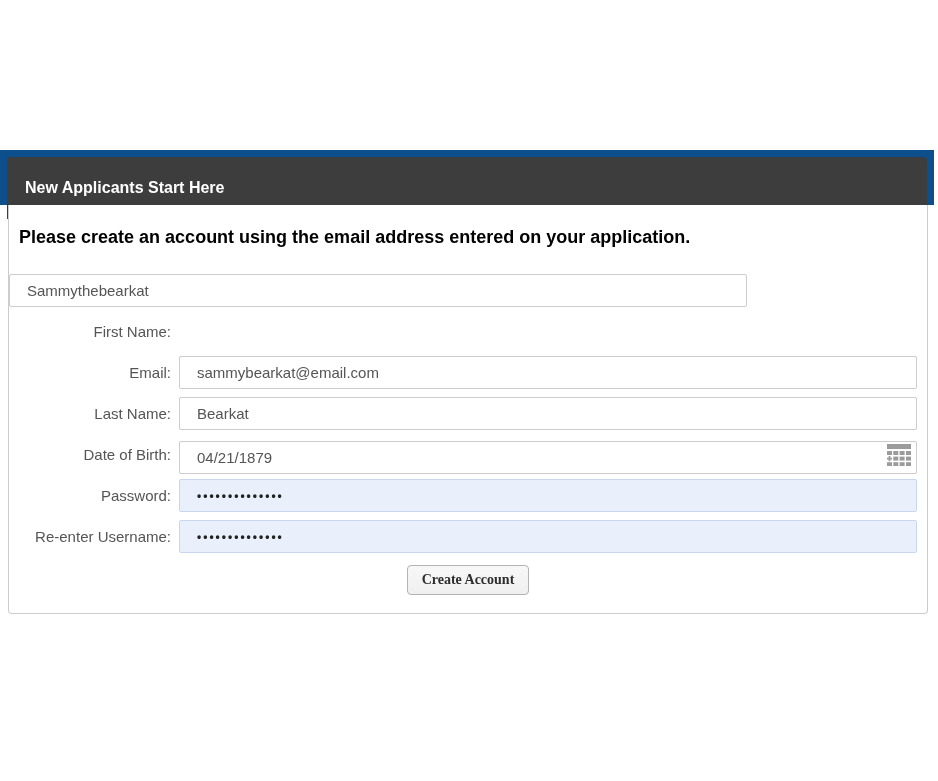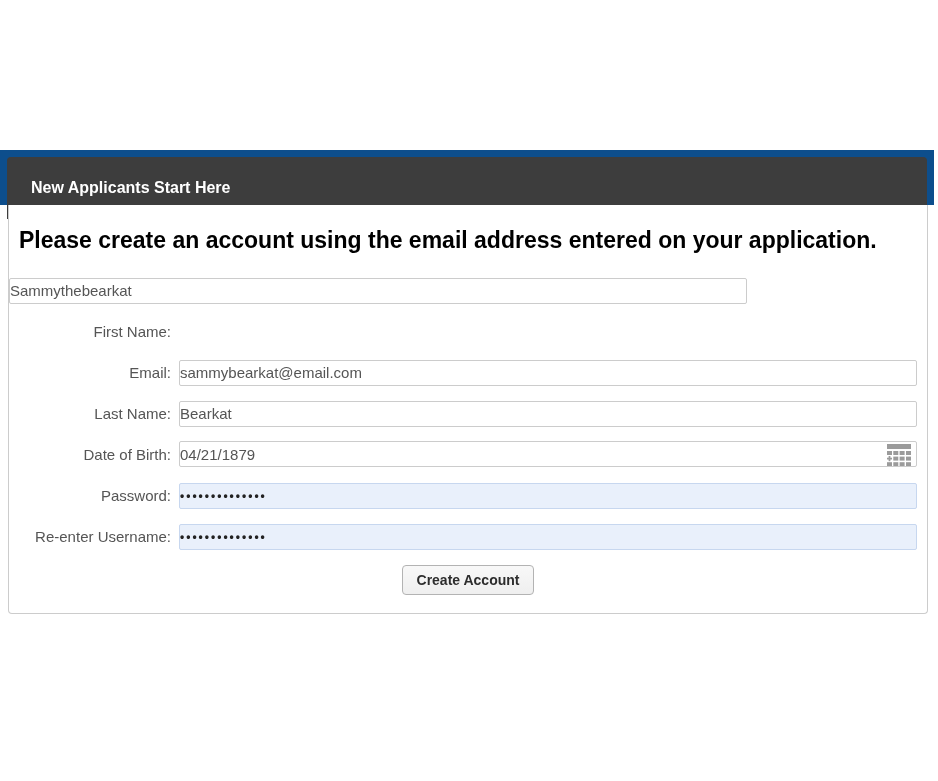--- a/index.html
+++ b/index.html
@@ -28,21 +28,21 @@
   .titlebar {
     position: absolute;
     left: 7px;
     right: 7px;
     top: 7px;
     height: 62px;
     background: #3d3d3d;
     border-radius: 4px 4px 0 0;
     display: flex;
     align-items: center;
-    padding-left: 24px;
+    padding-left: 18px;
     box-sizing: border-box;
   }
   .titlebar .title-text {
     color: #ffffff;
     font-weight: bold;
     font-size: 16px;
   }
 
   
   .panel {
@@ -54,21 +54,21 @@
     box-sizing: border-box;
     background: #ffffff;
     border: 1px solid #cccccc;
     border-top: none;
     border-radius: 0 0 4px 4px;
   }
   .intro {
     position: absolute;
     left: 10px;
     top: 22px;
-    font-size: 23px;
+    font-size: 18px;
     font-weight: bold;
     color: #000000;
     white-space: nowrap;
   }
 
   .form {
     position: absolute;
     left: 0;
     top: 72px;
     width: 100%;
@@ -83,28 +83,28 @@
     width: 162px;
     text-align: right;
     margin-right: 8px;
     font-size: 15px;
     color: #555555;
     line-height: 27px;
     white-space: nowrap;
   }
   .inp {
     width: 738px;
-    height: 26px;
+    height: 33px;
     box-sizing: border-box;
     border: 1px solid #cccccc;
     border-radius: 2px;
     font-family: inherit;
     font-size: 15px;
     color: #555555;
-    padding: 0 0;
+    padding: 0 17px;
     background: #ffffff;
     outline: none;
   }
   .inp.pw {
     background: #e9f0fb;
     border-color: #c7d7ef;
     font-weight: bold;
     font-size: 12px;
     letter-spacing: 2px;
     color: #222222;
@@ -134,21 +134,21 @@
   }
 
   .btnrow {
     text-align: center;
     padding-top: 1px;
   }
   .btn {
     background: linear-gradient(#f8f8f8, #efefef);
     border: 1px solid #b3b3b3;
     border-radius: 4px;
-    font-family: Liberation Sans, sans-serif;
+    font-family: Liberation Serif, serif;
     font-weight: bold;
     font-size: 14px;
     color: #2d2d2d;
     padding: 6px 14px;
     cursor: pointer;
   }
 </style>
 </head>
 <body>
 

